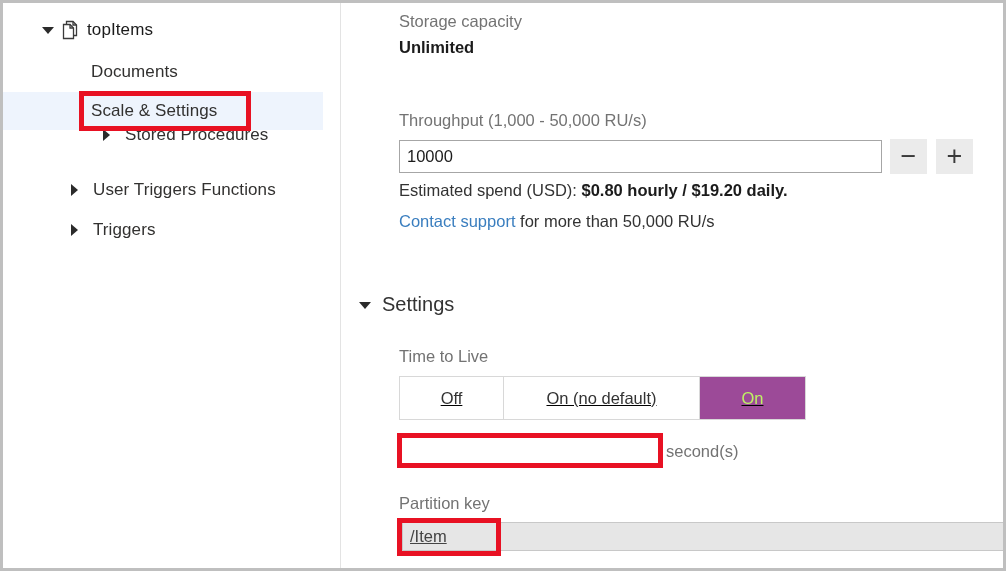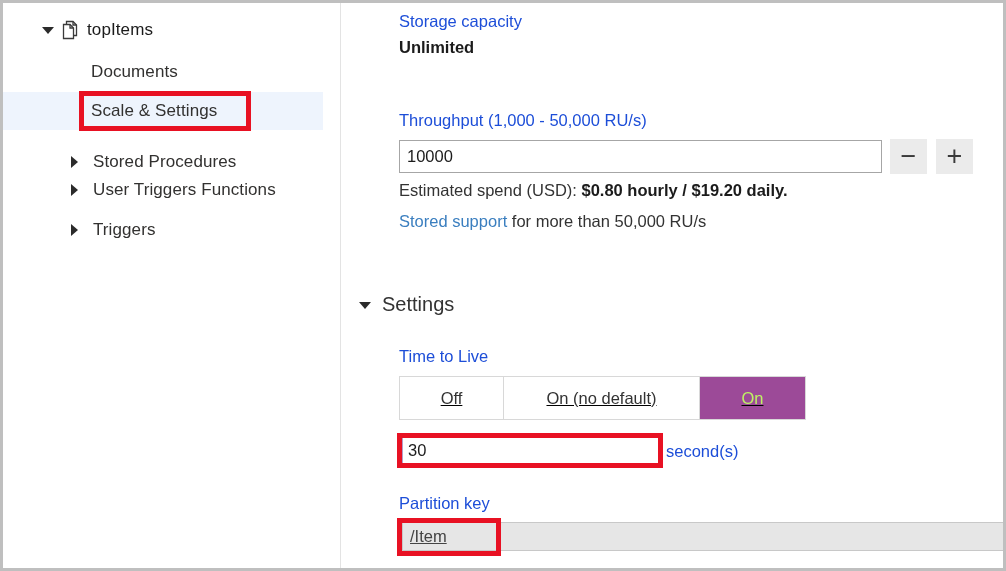--- a/index.html
+++ b/index.html
@@ -101,21 +101,21 @@
     left: 341px;
     top: 0;
     right: 0;
     bottom: 0;
     background: #ffffff;
   }
 
   .lbl {
     position: absolute;
     font-size: 16.5px;
-    color: #1d4ed8;
+    color: #737373;
     white-space: nowrap;
   }
   .lbl.bold {
     font-weight: bold;
     color: #1b1b1b;
   }
 
   .mixed {
     position: absolute;
     font-size: 16.5px;
@@ -288,21 +288,21 @@
     <div class="tree-row" style="top:50px;">
       <span style="display:inline-block;width:88px;"></span>
       <span class="tree-label">Documents</span>
     </div>
 
     <div class="tree-row selected" style="top:89px;">
       <span style="display:inline-block;width:88px;"></span>
       <span class="tree-label">Scale &amp; Settings</span>
     </div>
 
-    <div class="tree-row" style="top:140px;">
+    <div class="tree-row" style="top:113px;margin-left:32px;">
       <span style="display:inline-block;width:64px;"></span>
       <span class="twisty closed"></span>
       <span style="display:inline-block;width:6px;"></span>
       <span class="tree-label">Stored Procedures</span>
     </div>
 
     <div class="tree-row" style="top:168px;">
       <span style="display:inline-block;width:64px;"></span>
       <span class="twisty closed"></span>
       <span style="display:inline-block;width:6px;"></span>
@@ -332,37 +332,36 @@
     </button>
     <button class="stepper-btn" id="stepper-plus">
       <span class="stepper-glyph">+</span>
     </button>
 
     <div class="mixed" style="left:55px; top:178px;">
       <span>Estimated spend (USD): </span><b>$0.80 hourly / $19.20 daily.</b>
     </div>
 
     <div class="mixed" style="left:55px; top:209px;">
-      <span class="link">Stored support</span><span> for more than 50,000 RU/s</span>
+      <span class="link">Contact support</span><span> for more than 50,000 RU/s</span>
     </div>
 
     <div id="settings-header">
       <span class="twisty open"></span>
       <span class="sect-title">Settings</span>
     </div>
 
     <div class="lbl" style="left:55px; top:344px;">Time to Live</div>
 
     <div id="ttl-group">
       <div class="seg" id="seg-off">Off</div>
       <div class="seg" id="seg-on-no-default">On (no default)</div>
       <div class="seg" id="seg-on">On</div>
     </div>
 
-    <input id="ttl-seconds-input" type="text" value="30" style="">
     <div class="lbl" id="ttl-seconds-unit" style="position:absolute;">second(s)</div>
 
     <div class="lbl" style="left:55px; top:491px;">Partition key</div>
     <input id="partition-key-input" type="text" readonly="" value="/Item" style="">
   </div>
 
   <div class="red-box" id="redbox-scale-settings"></div>
   <div class="red-box" id="redbox-ttl-seconds"></div>
   <div class="red-box" id="redbox-partition-key"></div>
 

